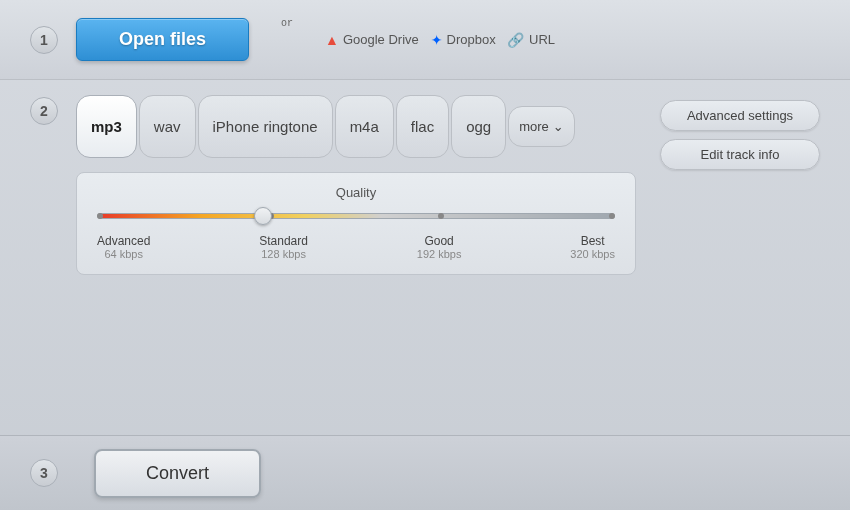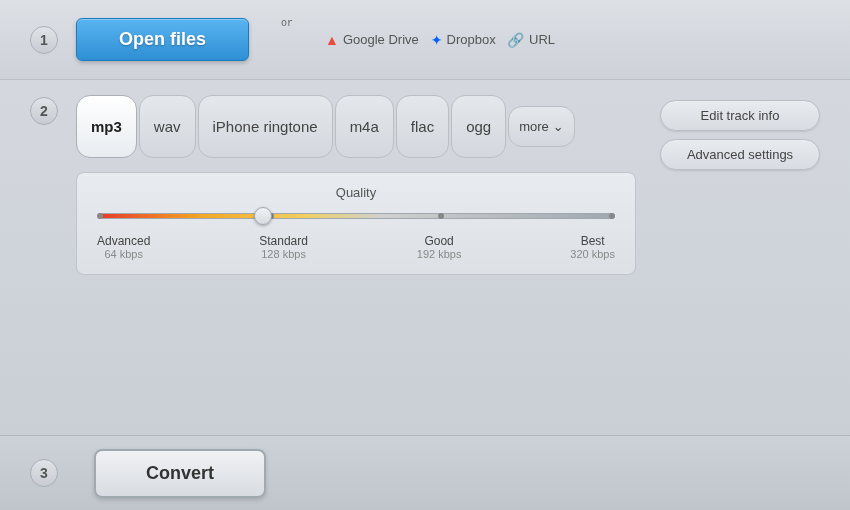--- a/index.html
+++ b/index.html
@@ -296,21 +296,21 @@
       padding: 0 30px;
       gap: 18px;
     }
 
     .convert-btn {
       background: linear-gradient(180deg, #f0f2f4 0%, #d8dce2 100%);
       border: 2px solid #a0a8b0;
       border-radius: 8px;
       padding: 12px 50px;
       font-size: 18px;
-      font-weight: bold;
+      font-weight: normal;
       color: #333;
       cursor: pointer;
       box-shadow: 0 2px 4px rgba(0,0,0,0.15);
     }
   </style>
 </head>
 <body>
 
 <div class="main-wrapper">
 
@@ -381,22 +381,22 @@
             </div>
             <div class="quality-point">
               <span class="name">Best</span>
               <span class="kbps">320 kbps</span>
             </div>
           </div>
         </div>
       </div>
 
       <div class="section-2-right">
+        <button class="side-btn">Advanced settings</button>
         <button class="side-btn">Edit track info</button>
-        <button class="side-btn">Advanced settings</button>
       </div>
     </div>
   </div>
 
   <div class="section-3">
     <div class="step-number">3</div>
     <button class="convert-btn">Convert</button>
   </div>
 
 </div>

